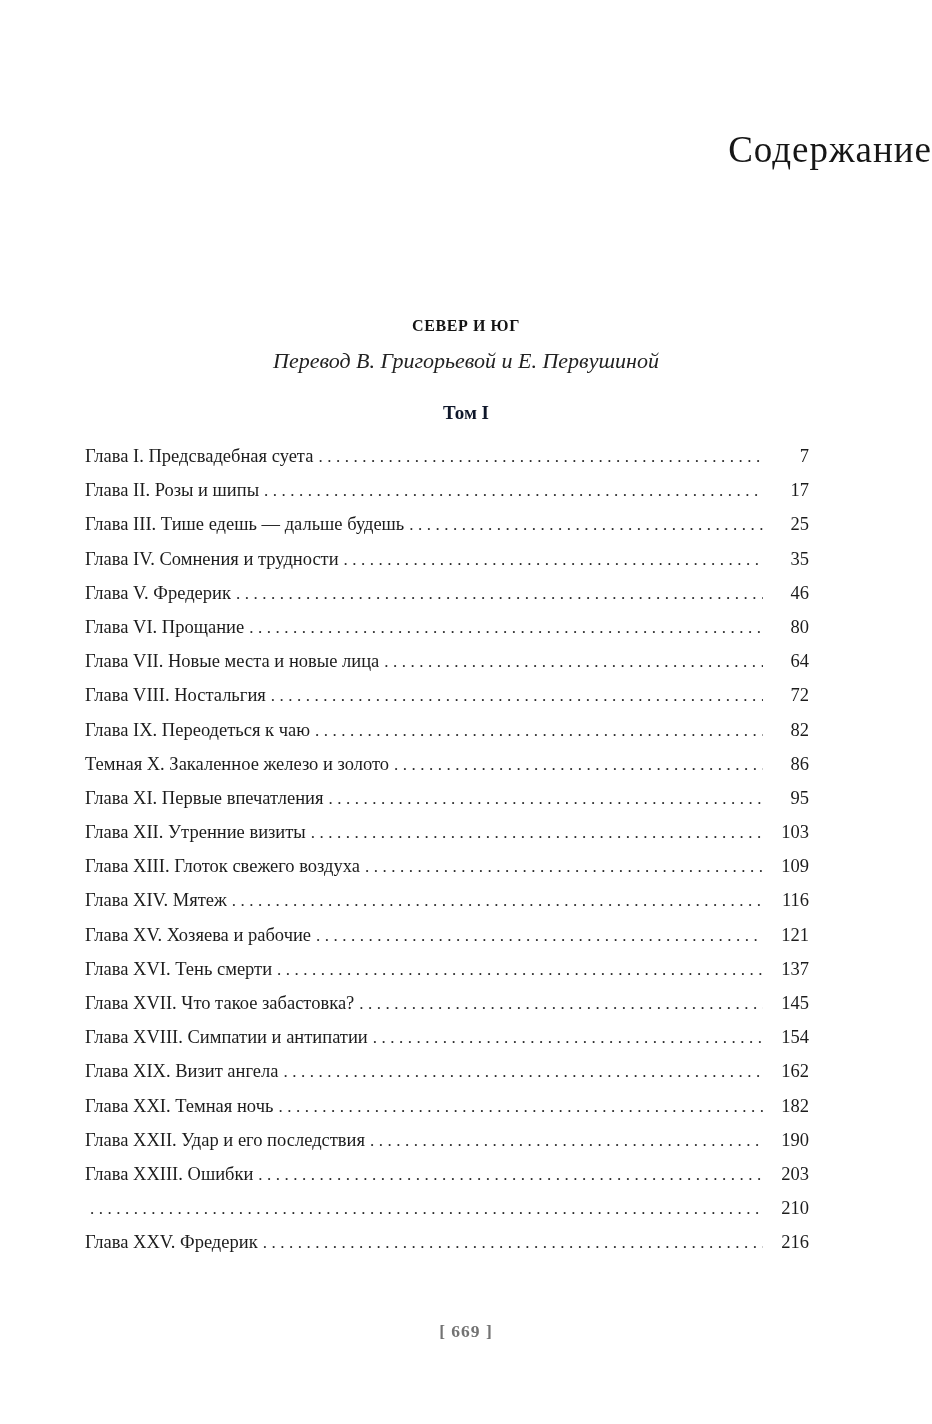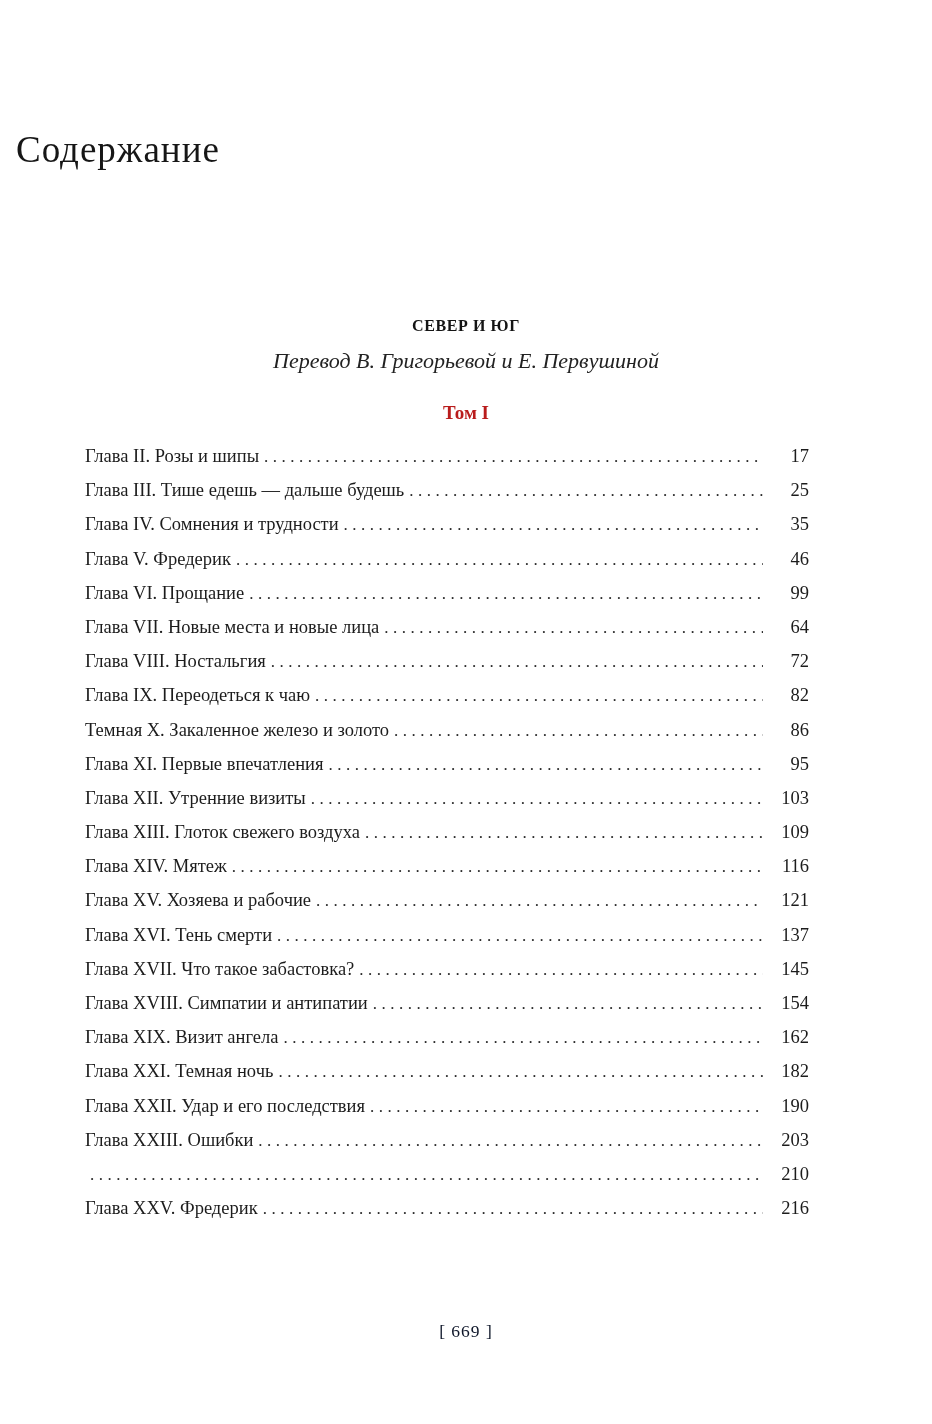--- a/index.html
+++ b/index.html
@@ -12,21 +12,21 @@
     height: 1424px;
     margin: 0 auto;
     background: #ffffff;
     position: relative;
     font-family: "Liberation Serif", "DejaVu Serif", serif;
     color: #1b1b1b;
     overflow: hidden;
     box-sizing: border-box;
   }
   .doc-title {
-    text-align: left;
+    text-align: right;
     padding-top: 128px;
     font-size: 37px;
     font-weight: 400;
     letter-spacing: 1px;
     color: #161616;
     padding-left: 16px;
   }
   .work-header {
     margin-top: 146px;
     text-align: center;
@@ -40,21 +40,21 @@
   .work-subtitle {
     font-style: italic;
     font-size: 22px;
     margin-top: 13px;
     color: #222;
   }
   .volume {
     font-weight: bold;
     font-size: 19px;
     margin-top: 28px;
-    color: #b91c1c;
+    color: #0f172a;
   }
   .toc {
     margin: 22px 0 0 85px;
     width: 724px;
   }
   .toc-row {
     display: flex;
     align-items: baseline;
     height: 34.2px;
     font-size: 18.5px;
@@ -81,41 +81,46 @@
     min-width: 40px;
     text-align: right;
     font-size: 18.5px;
   }
   .page-footer {
     position: absolute;
     bottom: 82px;
     left: 0;
     width: 100%;
     text-align: center;
-    font-weight: normal;
+    font-weight: bold;
     font-size: 17.5px;
     letter-spacing: 1px;
-    color: #0f172a;
+    color: #737373;
   }
 </style>
 </head>
 <body>
 
 <div class="page">
 
   <div class="doc-title">Содержание</div>
 
   <div class="work-header">
     <div class="work-title">СЕВЕР И ЮГ</div>
     <div class="work-subtitle">Перевод В. Григорьевой и Е. Первушиной</div>
     <div class="volume">Том I</div>
   </div>
 
   <div class="toc">
       <div class="toc-row">
+    <span class="toc-entry-title">Глава I. Предсвадебная суета</span>
+    <span class="toc-leader"></span>
+    <span class="toc-page">7</span>
+  </div>
+      <div class="toc-row">
     <span class="toc-entry-title">Глава II. Розы и шипы</span>
     <span class="toc-leader"></span>
     <span class="toc-page">17</span>
   </div>
       <div class="toc-row">
     <span class="toc-entry-title">Глава III. Тише едешь — дальше будешь</span>
     <span class="toc-leader"></span>
     <span class="toc-page">25</span>
   </div>
       <div class="toc-row">
@@ -124,21 +129,21 @@
     <span class="toc-page">35</span>
   </div>
       <div class="toc-row">
     <span class="toc-entry-title">Глава V. Фредерик</span>
     <span class="toc-leader"></span>
     <span class="toc-page">46</span>
   </div>
       <div class="toc-row">
     <span class="toc-entry-title">Глава VI. Прощание</span>
     <span class="toc-leader"></span>
-    <span class="toc-page">99</span>
+    <span class="toc-page">80</span>
   </div>
       <div class="toc-row">
     <span class="toc-entry-title">Глава VII. Новые места и новые лица</span>
     <span class="toc-leader"></span>
     <span class="toc-page">64</span>
   </div>
       <div class="toc-row">
     <span class="toc-entry-title">Глава VIII. Ностальгия</span>
     <span class="toc-leader"></span>
     <span class="toc-page">72</span>

